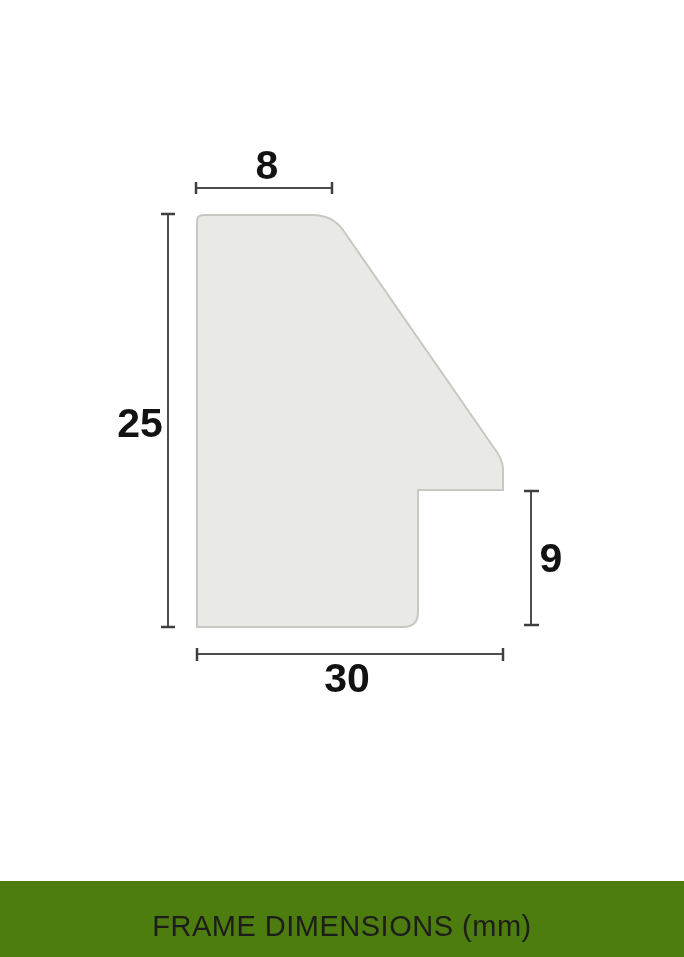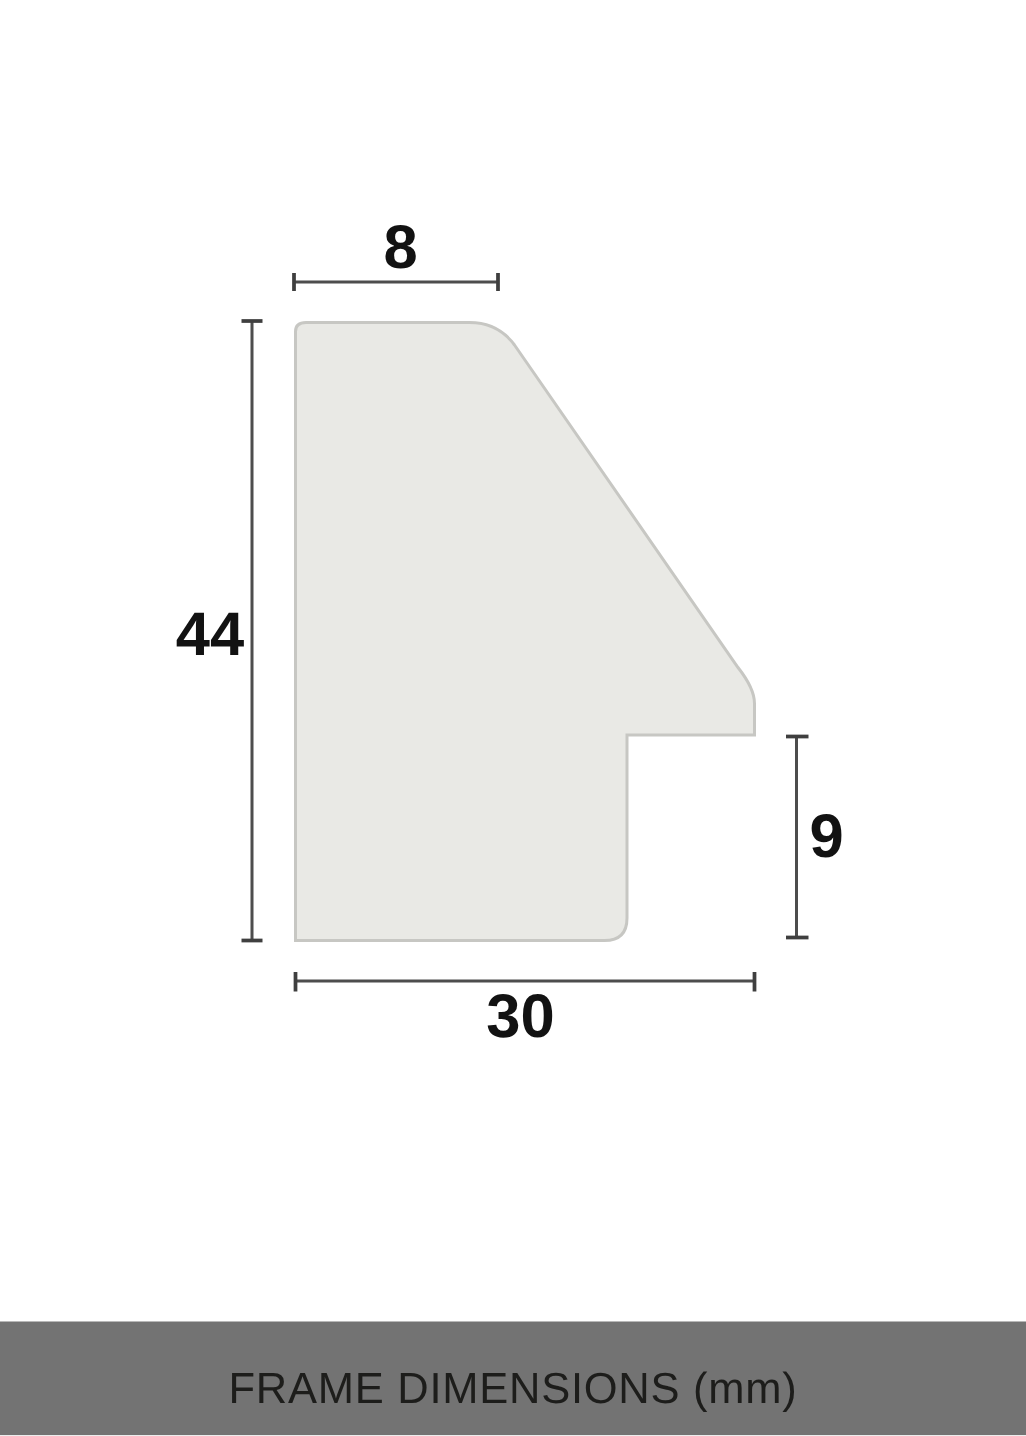--- a/index.html
+++ b/index.html
@@ -41,21 +41,21 @@
     line-height: 1;
     color: #121212;
     white-space: nowrap;
   }
   .caption-band {
     position: absolute;
     left: 0;
     top: 881px;
     width: 684px;
     height: 76px;
-    background: #737373;
+    background: #4d7c0f;
     display: flex;
     align-items: center;
     justify-content: center;
     padding-top: 14px;
   }
   .caption-text {
     font-size: 29px;
     font-weight: 500;
     letter-spacing: 0.5px;
     color: #1d1d1b;
@@ -103,21 +103,21 @@
 
       <g>
         <line class="dim-line" x1="197" y1="654" x2="503" y2="654"></line>
         <line class="dim-tick" x1="197" y1="648" x2="197" y2="661"></line>
         <line class="dim-tick" x1="503" y1="648" x2="503" y2="661"></line>
       </g>
     </svg>
 
     <div class="dim-label" style="left:267px; top:165px;">8</div>
 
-    <div class="dim-label" style="left:140px; top:423px;">44</div>
+    <div class="dim-label" style="left:140px; top:423px;">25</div>
 
     <div class="dim-label" style="left:551px; top:558px;">9</div>
 
     <div class="dim-label" style="left:347px; top:678px;">30</div>
   </div>
 
   <div class="caption-band">
     <div class="caption-text">FRAME DIMENSIONS (mm)</div>
   </div>
 

